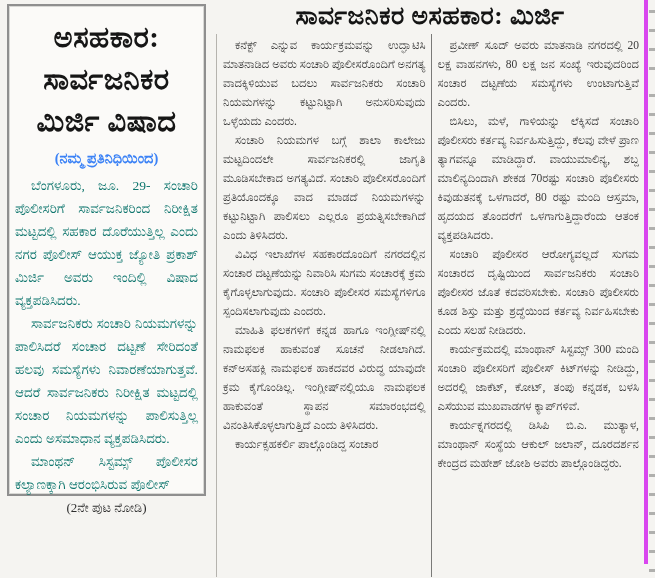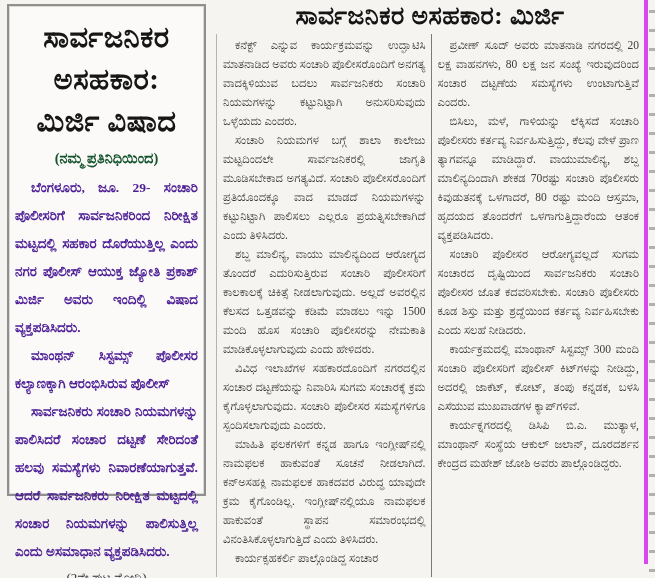--- a/index.html
+++ b/index.html
@@ -22,27 +22,27 @@
     padding:8px 6px 4px 6px;
   }
   .left-headline{
     font-weight:bold;text-align:center;
     font-size:29px;line-height:42px;
     color:#161616;letter-spacing:0.5px;
     margin:2px 0 6px 0;
   }
   .byline{
     text-align:center;font-weight:bold;
-    font-size:14.5px;line-height:20px;color:#14532d;
+    font-size:14.5px;line-height:20px;color:#3b82f6;
     margin:0 0 6px 0;
   }
   .left-body p{
-    font-size:13.5px;line-height:28px;
+    font-size:13.5px;line-height:23px;
     text-align:justify;text-indent:16px;
-    margin:0;color:#4c1d95;font-weight:bold;
+    margin:0;color:#0f766e;
   }
   .continuation{
     text-align:center;font-size:13px;line-height:20px;
     font-weight:normal;color:#2e2e2e;margin-top:2px;
   }
   
   .right-article{
     position:absolute;left:216px;top:0;width:432px;height:564px;
     border-right:4px solid #d946ef;
     box-sizing:border-box;
@@ -83,40 +83,39 @@
     background-position:0 80px;
   }
 </style>
 </head>
 <body>
 
 <div class="page">
 
   <div class="left-box">
     <div class="left-headline">
+      <div>ಅಸಹಕಾರ:</div>
       <div>ಸಾರ್ವಜನಿಕರ</div>
-      <div>ಅಸಹಕಾರ:</div>
       <div>ಮಿರ್ಜಿ ವಿಷಾದ</div>
     </div>
     <div class="byline">(ನಮ್ಮ ಪ್ರತಿನಿಧಿಯಿಂದ)</div>
     <div class="left-body">
       <p>ಬೆಂಗಳೂರು, ಜೂ. 29- ಸಂಚಾರಿ ಪೊಲೀಸರಿಗೆ ಸಾರ್ವಜನಿಕರಿಂದ ನಿರೀಕ್ಷಿತ ಮಟ್ಟದಲ್ಲಿ ಸಹಕಾರ ದೊರೆಯುತ್ತಿಲ್ಲ ಎಂದು ನಗರ ಪೊಲೀಸ್ ಆಯುಕ್ತ ಜ್ಯೋತಿ ಪ್ರಕಾಶ್ ಮಿರ್ಜಿ ಅವರು ಇಂದಿಲ್ಲಿ ವಿಷಾದ ವ್ಯಕ್ತಪಡಿಸಿದರು.</p>
+      <p>ಸಾರ್ವಜನಿಕರು ಸಂಚಾರಿ ನಿಯಮಗಳನ್ನು ಪಾಲಿಸಿದರೆ ಸಂಚಾರ ದಟ್ಟಣೆ ಸೇರಿದಂತೆ ಹಲವು ಸಮಸ್ಯೆಗಳು ನಿವಾರಣೆಯಾಗುತ್ತವೆ. ಆದರೆ ಸಾರ್ವಜನಿಕರು ನಿರೀಕ್ಷಿತ ಮಟ್ಟದಲ್ಲಿ ಸಂಚಾರ ನಿಯಮಗಳನ್ನು ಪಾಲಿಸುತ್ತಿಲ್ಲ ಎಂದು ಅಸಮಾಧಾನ ವ್ಯಕ್ತಪಡಿಸಿದರು.</p>
       <p>ಮಾಂಥನ್ ಸಿಸ್ಟಮ್ಸ್ ಪೊಲೀಸರ ಕಲ್ಯಾಣಕ್ಕಾಗಿ ಆರಂಭಿಸಿರುವ ಪೊಲೀಸ್</p>
-      <p>ಸಾರ್ವಜನಿಕರು ಸಂಚಾರಿ ನಿಯಮಗಳನ್ನು ಪಾಲಿಸಿದರೆ ಸಂಚಾರ ದಟ್ಟಣೆ ಸೇರಿದಂತೆ ಹಲವು ಸಮಸ್ಯೆಗಳು ನಿವಾರಣೆಯಾಗುತ್ತವೆ. ಆದರೆ ಸಾರ್ವಜನಿಕರು ನಿರೀಕ್ಷಿತ ಮಟ್ಟದಲ್ಲಿ ಸಂಚಾರ ನಿಯಮಗಳನ್ನು ಪಾಲಿಸುತ್ತಿಲ್ಲ ಎಂದು ಅಸಮಾಧಾನ ವ್ಯಕ್ತಪಡಿಸಿದರು.</p>
     </div>
     <div class="continuation">(2ನೇ ಪುಟ ನೋಡಿ)</div>
   </div>
 
   <div class="right-article">
     <div class="right-headline">ಸಾರ್ವಜನಿಕರ ಅಸಹಕಾರ: ಮಿರ್ಜಿ</div>
     <div class="columns">
       <div class="col first">
         <p>ಕನೆಕ್ಟ್ ಎನ್ನುವ ಕಾರ್ಯಕ್ರಮವನ್ನು ಉದ್ಘಾಟಿಸಿ ಮಾತನಾಡಿದ ಅವರು ಸಂಚಾರಿ ಪೊಲೀಸರೊಂದಿಗೆ ಅನಗತ್ಯ ವಾದಕ್ಕಿಳಿಯುವ ಬದಲು ಸಾರ್ವಜನಿಕರು ಸಂಚಾರಿ ನಿಯಮಗಳನ್ನು ಕಟ್ಟುನಿಟ್ಟಾಗಿ ಅನುಸರಿಸುವುದು ಒಳ್ಳೆಯದು ಎಂದರು.</p>
         <p>ಸಂಚಾರಿ ನಿಯಮಗಳ ಬಗ್ಗೆ ಶಾಲಾ ಕಾಲೇಜು ಮಟ್ಟದಿಂದಲೇ ಸಾರ್ವಜನಿಕರಲ್ಲಿ ಜಾಗೃತಿ ಮೂಡಿಸಬೇಕಾದ ಅಗತ್ಯವಿದೆ. ಸಂಚಾರಿ ಪೊಲೀಸರೊಂದಿಗೆ ಪ್ರತಿಯೊಂದಕ್ಕೂ ವಾದ ಮಾಡದೆ ನಿಯಮಗಳನ್ನು ಕಟ್ಟುನಿಟ್ಟಾಗಿ ಪಾಲಿಸಲು ಎಲ್ಲರೂ ಪ್ರಯತ್ನಿಸಬೇಕಾಗಿದೆ ಎಂದು ತಿಳಿಸಿದರು.</p>
-        <p>ಶಬ್ದ ಮಾಲಿನ್ಯ, ವಾಯು ಮಾಲಿನ್ಯದಿಂದ ಆರೋಗ್ಯದ ತೊಂದರೆ ಎದುರಿಸುತ್ತಿರುವ ಸಂಚಾರಿ ಪೊಲೀಸರಿಗೆ ಕಾಲಕಾಲಕ್ಕೆ ಚಿಕಿತ್ಸೆ ನೀಡಲಾಗುವುದು. ಅಲ್ಲದೆ ಅವರಲ್ಲಿನ ಕೆಲಸದ ಒತ್ತಡವನ್ನು ಕಡಿಮೆ ಮಾಡಲು ಇನ್ನು 1500 ಮಂದಿ ಹೊಸ ಸಂಚಾರಿ ಪೊಲೀಸರನ್ನು ನೇಮಕಾತಿ ಮಾಡಿಕೊಳ್ಳಲಾಗುವುದು ಎಂದು ಹೇಳಿದರು.</p>
         <p>ವಿವಿಧ ಇಲಾಖೆಗಳ ಸಹಕಾರದೊಂದಿಗೆ ನಗರದಲ್ಲಿನ ಸಂಚಾರ ದಟ್ಟಣೆಯನ್ನು ನಿವಾರಿಸಿ ಸುಗಮ ಸಂಚಾರಕ್ಕೆ ಕ್ರಮ ಕೈಗೊಳ್ಳಲಾಗುವುದು. ಸಂಚಾರಿ ಪೊಲೀಸರ ಸಮಸ್ಯೆಗಳಿಗೂ ಸ್ಪಂದಿಸಲಾಗುವುದು ಎಂದರು.</p>
         <p>ಮಾಹಿತಿ ಫಲಕಗಳಿಗೆ ಕನ್ನಡ ಹಾಗೂ ಇಂಗ್ಲೀಷ್‌ನಲ್ಲಿ ನಾಮಫಲಕ ಹಾಕುವಂತೆ ಸೂಚನೆ ನೀಡಲಾಗಿದೆ. ಕನ್ಅಸಹಕ್ಲಿ ನಾಮಫಲಕ ಹಾಕದವರ ವಿರುದ್ಧ ಯಾವುದೇ ಕ್ರಮ ಕೈಗೊಂಡಿಲ್ಲ. ಇಂಗ್ಲೀಷ್‌ನಲ್ಲಿಯೂ ನಾಮಫಲಕ ಹಾಕುವಂತೆ ಸ್ಥಾಪನ ಸಮಾರಂಭದಲ್ಲಿ ವಿನಂತಿಸಿಕೊಳ್ಳಲಾಗುತ್ತಿದೆ ಎಂದು ತಿಳಿಸಿದರು.</p>
         <p>ಕಾರ್ಯಕ್ಸಹಕರ್ಲಿ ಪಾಲ್ಗೊಂಡಿದ್ದ ಸಂಚಾರ</p>
       </div>
       <div class="col second">
         <p>ಪ್ರವೀಣ್ ಸೂದ್ ಅವರು ಮಾತನಾಡಿ ನಗರದಲ್ಲಿ 20 ಲಕ್ಷ ವಾಹನಗಳು, 80 ಲಕ್ಷ ಜನ ಸಂಖ್ಯೆ ಇರುವುದರಿಂದ ಸಂಚಾರ ದಟ್ಟಣೆಯ ಸಮಸ್ಯೆಗಳು ಉಂಟಾಗುತ್ತಿವೆ ಎಂದರು.</p>
         <p>ಬಿಸಿಲು, ಮಳೆ, ಗಾಳಿಯನ್ನು ಲೆಕ್ಕಿಸದೆ ಸಂಚಾರಿ ಪೊಲೀಸರು ಕರ್ತವ್ಯ ನಿರ್ವಹಿಸುತ್ತಿದ್ದು, ಕೆಲವು ವೇಳೆ ಪ್ರಾಣ ತ್ಯಾಗವನ್ನೂ ಮಾಡಿದ್ದಾರೆ. ವಾಯುಮಾಲಿನ್ಯ, ಶಬ್ದ ಮಾಲಿನ್ಯದಿಂದಾಗಿ ಶೇಕಡ 70ರಷ್ಟು ಸಂಚಾರಿ ಪೊಲೀಸರು ಕಿವುಡುತನಕ್ಕೆ ಒಳಗಾದರೆ, 80 ರಷ್ಟು ಮಂದಿ ಆಸ್ತಮಾ, ಹೃದಯದ ತೊಂದರೆಗೆ ಒಳಗಾಗುತ್ತಿದ್ದಾರೆಂದು ಆತಂಕ ವ್ಯಕ್ತಪಡಿಸಿದರು.</p>
         <p>ಸಂಚಾರಿ ಪೊಲೀಸರ ಆರೋಗ್ಯವಲ್ಲದೆ ಸುಗಮ ಸಂಚಾರದ ದೃಷ್ಟಿಯಿಂದ ಸಾರ್ವಜನಿಕರು ಸಂಚಾರಿ ಪೊಲೀಸರ ಜೊತೆ ಕದವರಿಸಬೇಕು. ಸಂಚಾರಿ ಪೊಲೀಸರು ಕೂಡ ಶಿಸ್ತು ಮತ್ತು ಶ್ರದ್ಧೆಯಿಂದ ಕರ್ತವ್ಯ ನಿರ್ವಹಿಸಬೇಕು ಎಂದು ಸಲಹೆ ನೀಡಿದರು.</p>
         <p>ಕಾರ್ಯಕ್ರಮದಲ್ಲಿ ಮಾಂಥಾನ್ ಸಿಸ್ಟಮ್ಸ್ 300 ಮಂದಿ ಸಂಚಾರಿ ಪೊಲೀಸರಿಗೆ ಪೊಲೀಸ್ ಕಿಟ್‌ಗಳನ್ನು ನೀಡಿದ್ದು, ಅದರಲ್ಲಿ ಜಾಕೆಟ್, ಕೋಟ್, ತಂಪು ಕನ್ನಡಕ, ಬಳಸಿ ಎಸೆಯುವ ಮುಖವಾಡಗಳ ಕ್ಯಾಪ್‌ಗಳಿವೆ.</p>
         <p>ಕಾರ್ಯಕ್ನಗರದಲ್ಲಿ ಡಿಸಿಪಿ ಬಿ.ಎ. ಮುತ್ಯಾಳ, ಮಾಂಥಾನ್ ಸಂಸ್ಥೆಯ ಆಕುಲ್ ಜಲಾನ್, ದೂರದರ್ಶನ ಕೇಂದ್ರದ ಮಹೇಶ್ ಜೋಶಿ ಅವರು ಪಾಲ್ಗೊಂಡಿದ್ದರು.</p>

